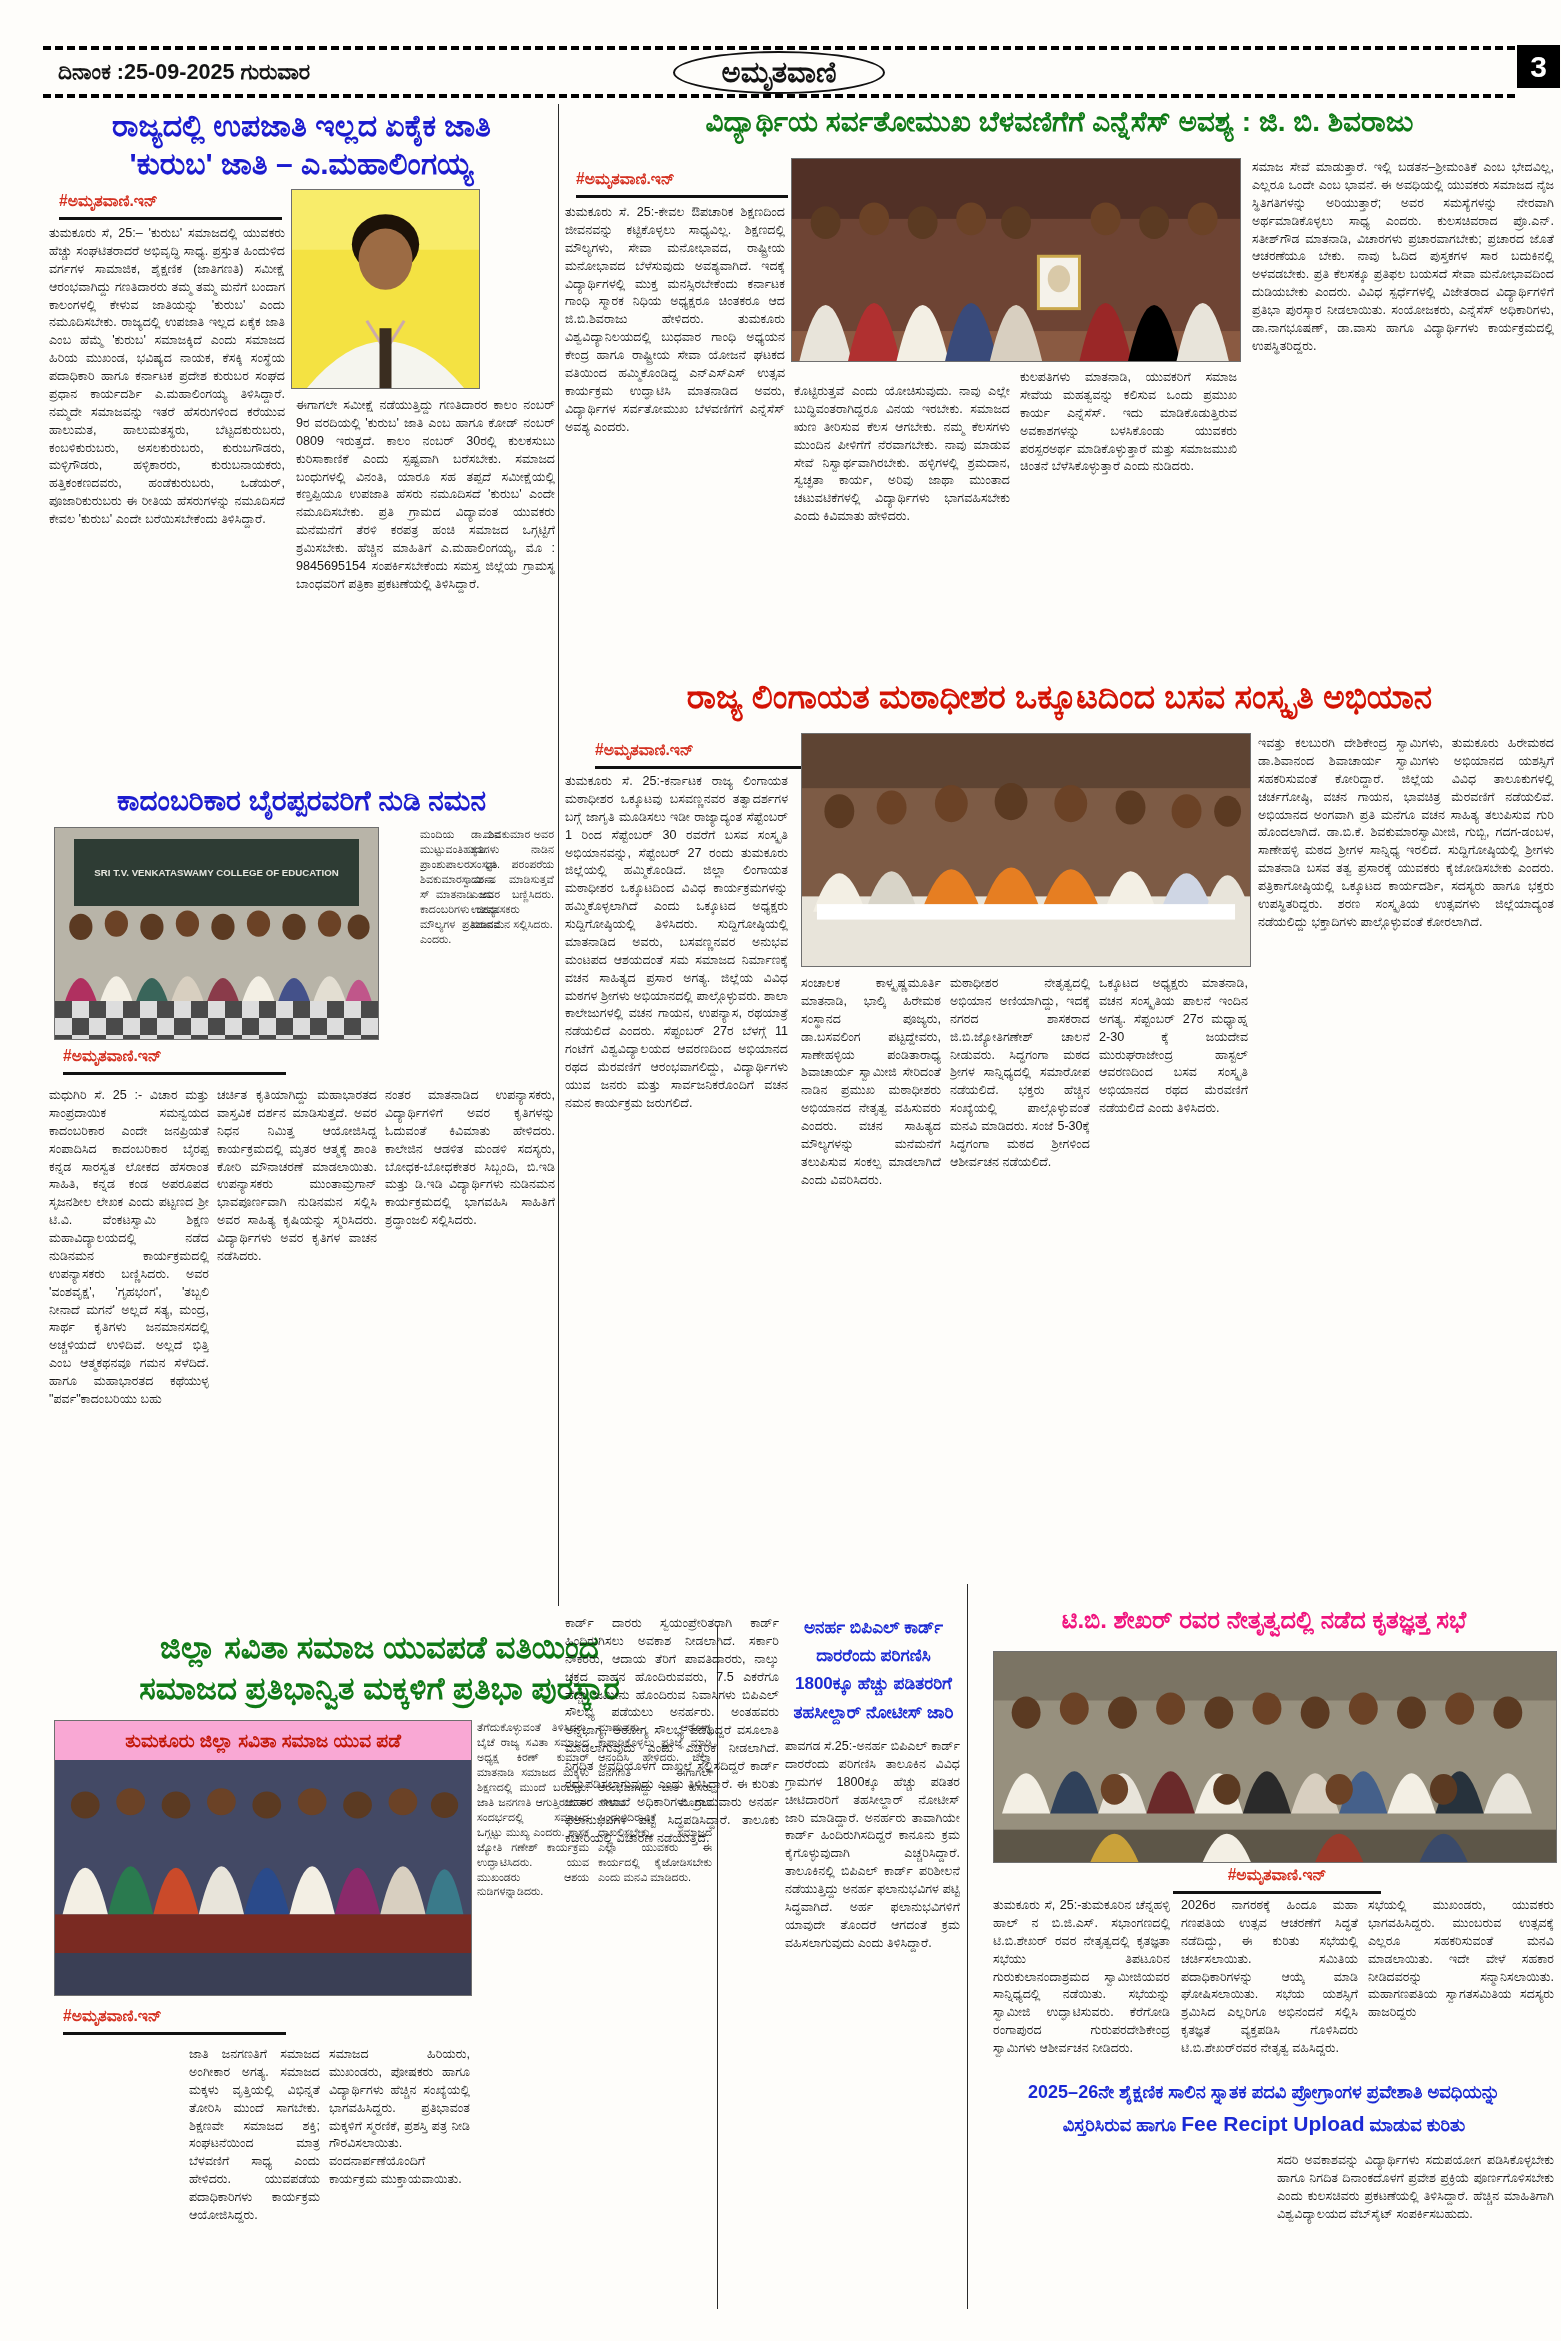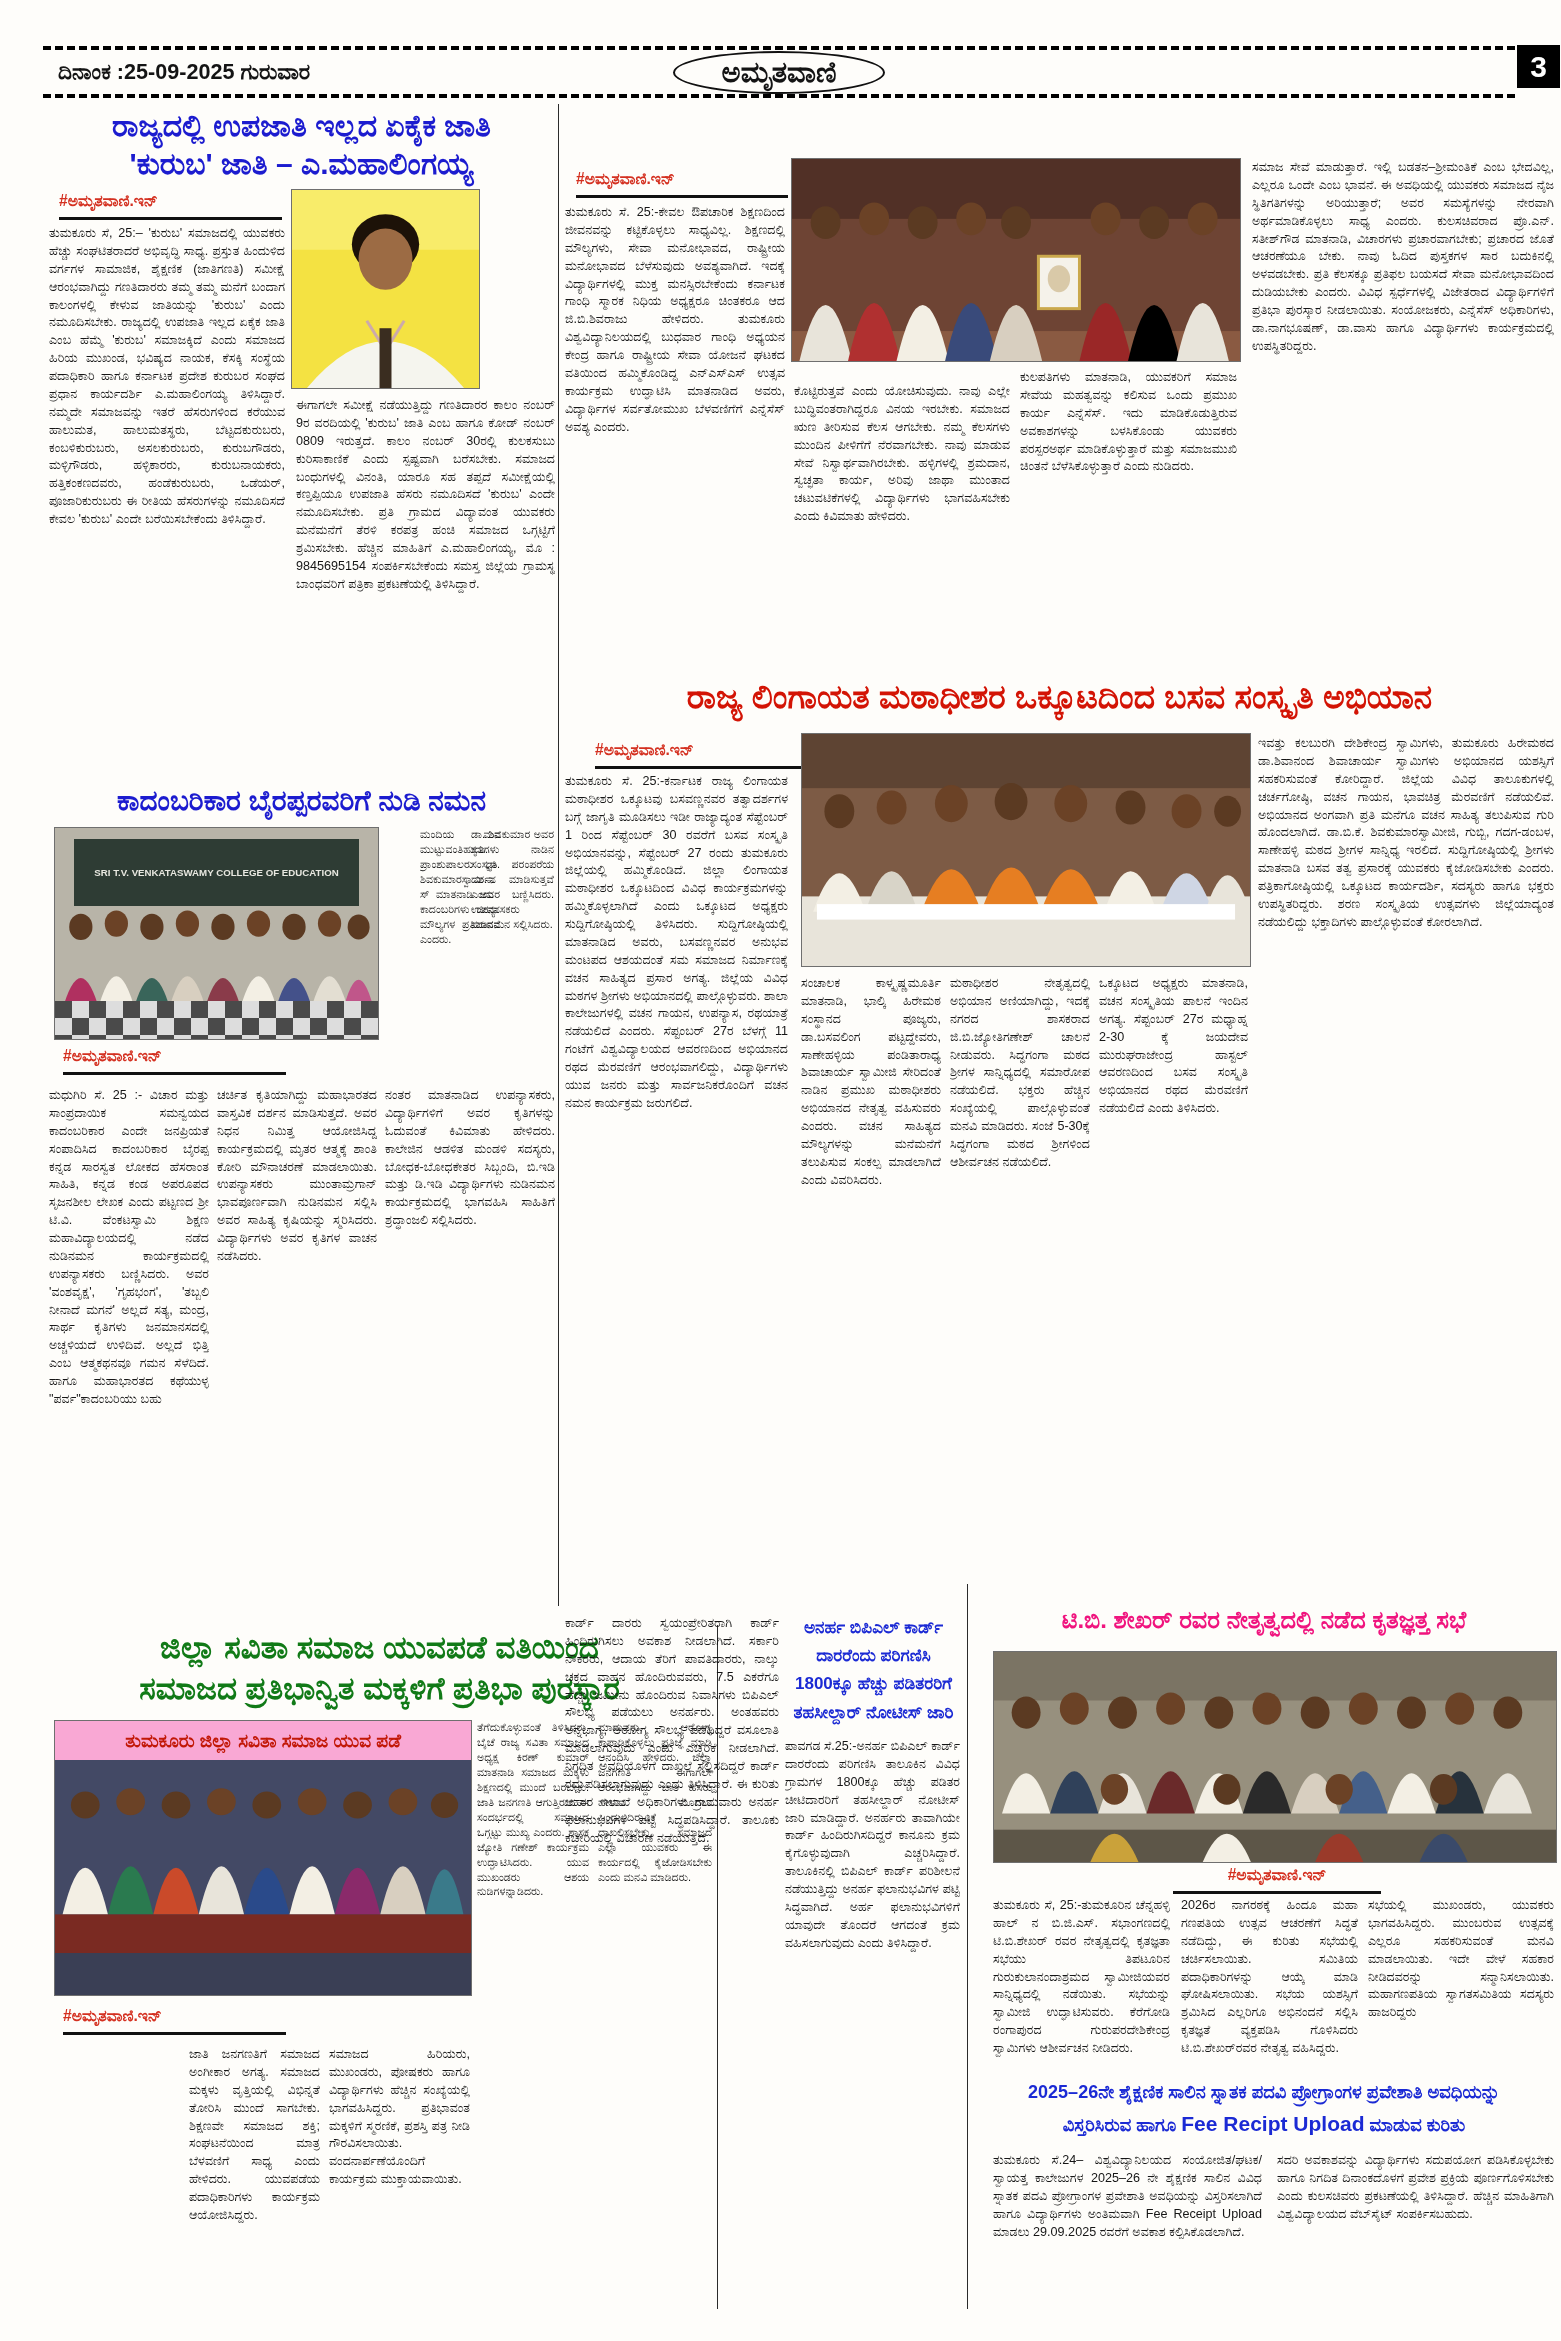--- a/index.html
+++ b/index.html
@@ -58,20 +58,21 @@
       <ellipse cx="25" cy="14.5" rx="9" ry="8" fill="#1d1208"></ellipse>
       <ellipse cx="25" cy="18.5" rx="7.2" ry="8.2" fill="#9c6b44"></ellipse>
       <path d="M4 53 Q25 28 46 53 Z" fill="#f5f5ee"></path>
       <path d="M20 35 L25 43 L30 35" fill="none" stroke="#caa" stroke-width="0.8"></path>
       <rect x="23.4" y="37" width="3.2" height="16" fill="#3a2d20"></rect>
     </svg>
   </div>
   <div class="abs body-text" style="left:49px;top:225px;width:236px;height:549px;">ತುಮಕೂರು ಸೆ, 25:– 'ಕುರುಬ' ಸಮಾಜದಲ್ಲಿ ಯುವಕರು ಹೆಚ್ಚು ಸಂಘಟಿತರಾದರೆ ಅಭಿವೃದ್ಧಿ ಸಾಧ್ಯ. ಪ್ರಸ್ತುತ ಹಿಂದುಳಿದ ವರ್ಗಗಳ ಸಾಮಾಜಿಕ, ಶೈಕ್ಷಣಿಕ (ಜಾತಿಗಣತಿ) ಸಮೀಕ್ಷೆ ಆರಂಭವಾಗಿದ್ದು ಗಣತಿದಾರರು ತಮ್ಮ ತಮ್ಮ ಮನೆಗೆ ಬಂದಾಗ ಕಾಲಂಗಳಲ್ಲಿ ಕೇಳುವ ಜಾತಿಯನ್ನು 'ಕುರುಬ' ಎಂದು ನಮೂದಿಸಬೇಕು. ರಾಜ್ಯದಲ್ಲಿ ಉಪಜಾತಿ ಇಲ್ಲದ ಏಕೈಕ ಜಾತಿ ಎಂಬ ಹೆಮ್ಮೆ 'ಕುರುಬ' ಸಮಾಜಕ್ಕಿದೆ ಎಂದು ಸಮಾಜದ ಹಿರಿಯ ಮುಖಂಡ, ಭವಿಷ್ಯದ ನಾಯಕ, ಕೆಸಕ್ಕಿ ಸಂಸ್ಥೆಯ ಪದಾಧಿಕಾರಿ ಹಾಗೂ ಕರ್ನಾಟಕ ಪ್ರದೇಶ ಕುರುಬರ ಸಂಘದ ಪ್ರಧಾನ ಕಾರ್ಯದರ್ಶಿ ಎ.ಮಹಾಲಿಂಗಯ್ಯ ತಿಳಿಸಿದ್ದಾರೆ. ನಮ್ಮದೇ ಸಮಾಜವನ್ನು ಇತರೆ ಹೆಸರುಗಳಿಂದ ಕರೆಯುವ ಹಾಲುಮತ, ಹಾಲುಮತಸ್ಥರು, ಬೆಟ್ಟದಕುರುಬರು, ಕಂಬಳಿಕುರುಬರು, ಅಸಲಕುರುಬರು, ಕುರುಬಗೌಡರು, ಮಳ್ಳಿಗೌಡರು, ಹಳ್ಳಿಕಾರರು, ಕುರುಬನಾಯಕರು, ಹತ್ತಿಕಂಕಣದವರು, ಹಂಡೆಕುರುಬರು, ಒಡೆಯರ್, ಪೂಜಾರಿಕುರುಬರು ಈ ರೀತಿಯ ಹೆಸರುಗಳನ್ನು ನಮೂದಿಸದೆ ಕೇವಲ 'ಕುರುಬ' ಎಂದೇ ಬರೆಯಿಸಬೇಕೆಂದು ತಿಳಿಸಿದ್ದಾರೆ.</div>
   <div class="abs body-text" style="left:296px;top:397px;width:259px;height:376px;">ಈಗಾಗಲೇ ಸಮೀಕ್ಷೆ ನಡೆಯುತ್ತಿದ್ದು ಗಣತಿದಾರರ ಕಾಲಂ ನಂಬರ್ 9ರ ವರದಿಯಲ್ಲಿ 'ಕುರುಬ' ಜಾತಿ ಎಂಬ ಹಾಗೂ ಕೋಡ್ ನಂಬರ್ 0809 ಇರುತ್ತದೆ. ಕಾಲಂ ನಂಬರ್ 30ರಲ್ಲಿ ಕುಲಕಸುಬು ಕುರಿಸಾಕಾಣಿಕೆ ಎಂದು ಸ್ಪಷ್ಟವಾಗಿ ಬರೆಸಬೇಕು. ಸಮಾಜದ ಬಂಧುಗಳಲ್ಲಿ ವಿನಂತಿ, ಯಾರೂ ಸಹ ತಪ್ಪದೆ ಸಮೀಕ್ಷೆಯಲ್ಲಿ ಕಣ್ತಪ್ಪಿಯೂ ಉಪಜಾತಿ ಹೆಸರು ನಮೂದಿಸದೆ 'ಕುರುಬ' ಎಂದೇ ನಮೂದಿಸಬೇಕು. ಪ್ರತಿ ಗ್ರಾಮದ ವಿದ್ಯಾವಂತ ಯುವಕರು ಮನೆಮನೆಗೆ ತೆರಳಿ ಕರಪತ್ರ ಹಂಚಿ ಸಮಾಜದ ಒಗ್ಗಟ್ಟಿಗೆ ಶ್ರಮಿಸಬೇಕು. ಹೆಚ್ಚಿನ ಮಾಹಿತಿಗೆ ಎ.ಮಹಾಲಿಂಗಯ್ಯ, ಮೊ : 9845695154 ಸಂಪರ್ಕಿಸಬೇಕೆಂದು ಸಮಸ್ತ ಜಿಲ್ಲೆಯ ಗ್ರಾಮಸ್ಥ ಬಾಂಧವರಿಗೆ ಪತ್ರಿಕಾ ಪ್ರಕಟಣೆಯಲ್ಲಿ ತಿಳಿಸಿದ್ದಾರೆ.</div>
 
+  <div class="abs hl hl-green" style="left:565px;top:106px;width:989px;font-size:28px;">ವಿದ್ಯಾರ್ಥಿಯ ಸರ್ವತೋಮುಖ ಬೆಳವಣಿಗೆಗೆ ಎನ್ನೆಸೆಸ್ ಅವಶ್ಯ : ಜಿ. ಬಿ. ಶಿವರಾಜು</div>
   <div class="abs byline" style="left:576px;top:170px;width:212px;">#ಅಮೃತವಾಣಿ.ಇನ್</div>
   <div class="photo" style="left:791px;top:158px;width:448px;height:202px;">
     <svg viewBox="0 0 120 54" preserveAspectRatio="none">
       <rect x="0" y="0" width="120" height="54" fill="#6e4434"></rect>
       <rect x="0" y="0" width="120" height="16" fill="#513026"></rect>
       <rect x="0" y="46" width="120" height="8" fill="#8a5a42"></rect>
       <g>
         <ellipse cx="9" cy="17" rx="4" ry="4.4" fill="#5b3a22"></ellipse>
           <path d="M2 54 Q9 24 16 54 Z" fill="#e8e4da"></path>
         <ellipse cx="22" cy="16" rx="4" ry="4.4" fill="#6b4226"></ellipse>
@@ -252,17 +253,16 @@
   </div>
   <div class="abs byline" style="left:1173px;top:1866px;width:208px;text-align:center;">#ಅಮೃತವಾಣಿ.ಇನ್</div>
   <div class="abs body-text" style="left:993px;top:1897px;width:177px;height:171px;">ತುಮಕೂರು ಸೆ, 25:-ತುಮಕೂರಿನ ಚೆನ್ನಹಳ್ಳಿ ಹಾಲ್ ನ ಬಿ.ಜಿ.ಎಸ್. ಸಭಾಂಗಣದಲ್ಲಿ ಟಿ.ಬಿ.ಶೇಖರ್ ರವರ ನೇತೃತ್ವದಲ್ಲಿ ಕೃತಜ್ಞತಾ ಸಭೆಯು ತಿಪಟೂರಿನ ಗುರುಕುಲಾನಂದಾಶ್ರಮದ ಸ್ವಾಮೀಜಿಯವರ ಸಾನ್ನಿಧ್ಯದಲ್ಲಿ ನಡೆಯಿತು. ಸಭೆಯನ್ನು ಸ್ವಾಮೀಜಿ ಉದ್ಘಾಟಿಸುವರು. ಕೆರೆಗೋಡಿ ರಂಗಾಪುರದ ಗುರುಪರದೇಶಿಕೇಂದ್ರ ಸ್ವಾಮಿಗಳು ಆಶೀರ್ವಚನ ನೀಡಿದರು.</div>
   <div class="abs body-text" style="left:1181px;top:1897px;width:177px;height:171px;">2026ರ ನಾಗರಠಕ್ಕೆ ಹಿಂದೂ ಮಹಾ ಗಣಪತಿಯ ಉತ್ಸವ ಆಚರಣೆಗೆ ಸಿದ್ಧತೆ ನಡೆದಿದ್ದು, ಈ ಕುರಿತು ಸಭೆಯಲ್ಲಿ ಚರ್ಚಿಸಲಾಯಿತು. ಸಮಿತಿಯ ಪದಾಧಿಕಾರಿಗಳನ್ನು ಆಯ್ಕೆ ಮಾಡಿ ಘೋಷಿಸಲಾಯಿತು. ಸಭೆಯ ಯಶಸ್ಸಿಗೆ ಶ್ರಮಿಸಿದ ಎಲ್ಲರಿಗೂ ಅಭಿನಂದನೆ ಸಲ್ಲಿಸಿ ಕೃತಜ್ಞತೆ ವ್ಯಕ್ತಪಡಿಸಿ ಗೊಳಿಸಿದರು ಟಿ.ಬಿ.ಶೇಖರ್‌ರವರ ನೇತೃತ್ವ ವಹಿಸಿದ್ದರು.</div>
   <div class="abs body-text" style="left:1368px;top:1897px;width:186px;height:171px;">ಸಭೆಯಲ್ಲಿ ಮುಖಂಡರು, ಯುವಕರು ಭಾಗವಹಿಸಿದ್ದರು. ಮುಂಬರುವ ಉತ್ಸವಕ್ಕೆ ಎಲ್ಲರೂ ಸಹಕರಿಸುವಂತೆ ಮನವಿ ಮಾಡಲಾಯಿತು. ಇದೇ ವೇಳೆ ಸಹಕಾರ ನೀಡಿದವರನ್ನು ಸನ್ಮಾನಿಸಲಾಯಿತು. ಮಹಾಗಣಪತಿಯ ಸ್ವಾಗತಸಮಿತಿಯ ಸದಸ್ಯರು ಹಾಜರಿದ್ದರು</div>
 
   <div class="abs hl hl-fee" style="left:974px;top:2082px;width:580px;font-size:18px;">2025–26ನೇ ಶೈಕ್ಷಣಿಕ ಸಾಲಿನ ಸ್ನಾತಕ ಪದವಿ ಪ್ರೋಗ್ರಾಂಗಳ ಪ್ರವೇಶಾತಿ ಅವಧಿಯನ್ನು</div>
   <div class="abs hl hl-fee" style="left:974px;top:2112px;width:580px;font-size:18px;">
     <span>ವಿಸ್ತರಿಸಿರುವ ಹಾಗೂ </span><span style="font-size:21px;">Fee Recipt Upload</span><span> ಮಾಡುವ ಕುರಿತು</span>
   </div>
-  <div class="abs body-text" style="left:993px;top:2152px;width:269px;height:155px;">ತುಮಕೂರು ಸೆ.24– ವಿಶ್ವವಿದ್ಯಾನಿಲಯದ ಸಂಯೋಜಿತ/ಘಟಕ/ಸ್ವಾಯತ್ತ ಕಾಲೇಜುಗಳ 2025–26 ನೇ ಶೈಕ್ಷಣಿಕ ಸಾಲಿನ ವಿವಿಧ ಸ್ನಾತಕ ಪದವಿ ಪ್ರೋಗ್ರಾಂಗಳ ಪ್ರವೇಶಾತಿ ಅವಧಿಯನ್ನು ವಿಸ್ತರಿಸಲಾಗಿದೆ ಹಾಗೂ ವಿದ್ಯಾರ್ಥಿಗಳು ಅಂತಿಮವಾಗಿ Fee Receipt Upload ಮಾಡಲು 29.09.2025 ರವರೆಗೆ ಅವಕಾಶ ಕಲ್ಪಿಸಿಕೊಡಲಾಗಿದೆ.</div>
   <div class="abs body-text" style="left:1277px;top:2152px;width:277px;height:155px;">ಸದರಿ ಅವಕಾಶವನ್ನು ವಿದ್ಯಾರ್ಥಿಗಳು ಸದುಪಯೋಗ ಪಡಿಸಿಕೊಳ್ಳಬೇಕು ಹಾಗೂ ನಿಗದಿತ ದಿನಾಂಕದೊಳಗೆ ಪ್ರವೇಶ ಪ್ರಕ್ರಿಯೆ ಪೂರ್ಣಗೊಳಿಸಬೇಕು ಎಂದು ಕುಲಸಚಿವರು ಪ್ರಕಟಣೆಯಲ್ಲಿ ತಿಳಿಸಿದ್ದಾರೆ. ಹೆಚ್ಚಿನ ಮಾಹಿತಿಗಾಗಿ ವಿಶ್ವವಿದ್ಯಾಲಯದ ವೆಬ್‌ಸೈಟ್ ಸಂಪರ್ಕಿಸಬಹುದು.</div>
 
 </div>
 
 
 </body></html>

